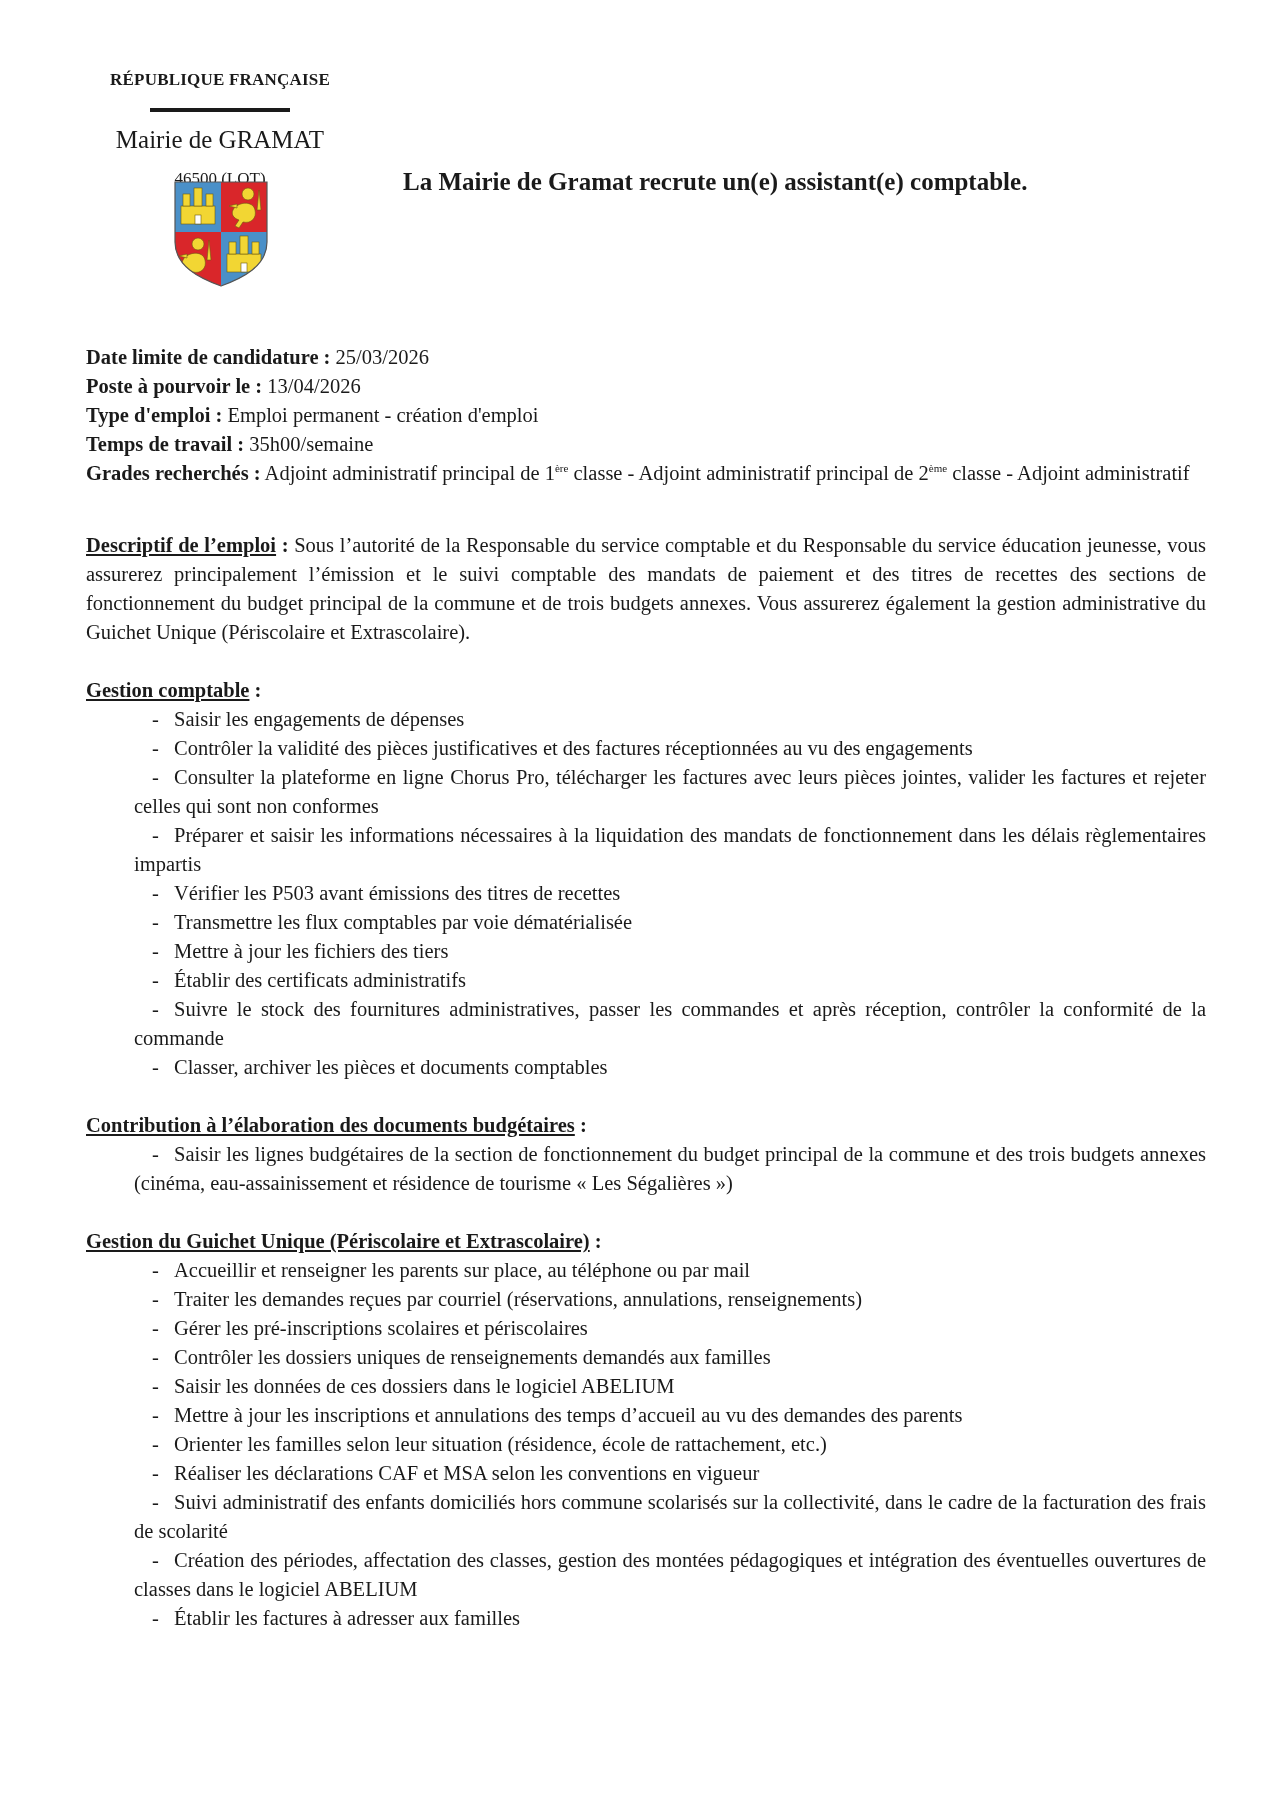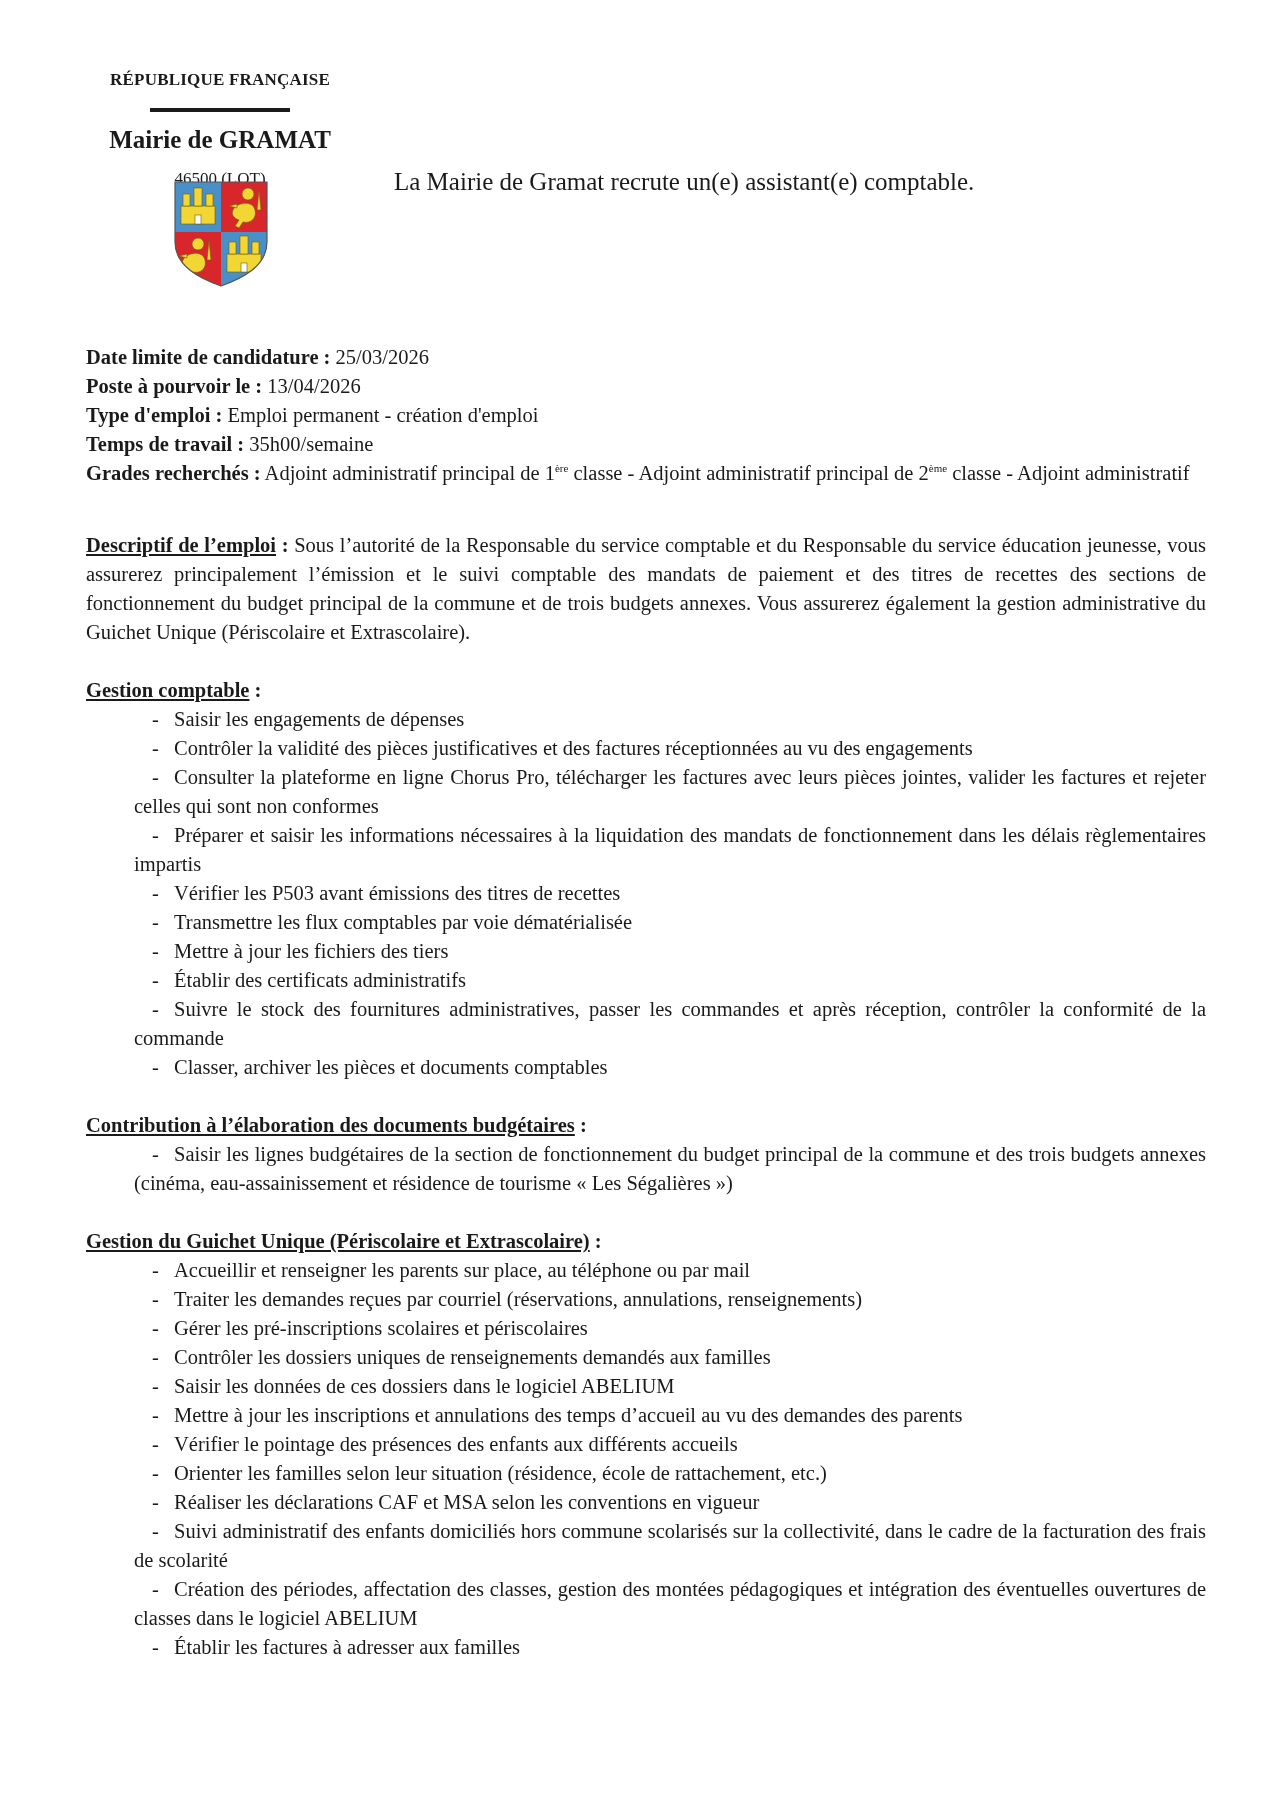--- a/index.html
+++ b/index.html
@@ -1,24 +1,24 @@
 <!DOCTYPE html>
 <html><head>
 <meta charset="utf-8">
 <style>
   html, body { margin: 0; padding: 0; background: #ffffff; }
   body { width: 1280px; height: 1810px; position: relative; overflow: hidden;
          font-family: "Liberation Serif", "DejaVu Serif", serif; color: #1a1a1a; }
   .header-left { position: absolute; left: 60px; top: 58px; width: 320px; text-align: center; }
   .republique { font-weight: bold; font-size: 17px; letter-spacing: 0.2px; margin-top: 12px; }
   .rule { width: 140px; height: 4px; background: #1a1a1a; margin: 18px auto 14px auto; }
-  .mairie { font-weight: bold; font-size: 25px; line-height: 28px; }
+  .mairie { font-weight: normal; font-size: 25px; line-height: 28px; }
   .postcode { font-weight: normal; font-size: 17px; line-height: 22px; margin-top: 14px; }
   .shield { position: absolute; left: 113px; top: 122px; width: 96px; height: 108px; }
-  .doc-title { position: absolute; left: 394px; top: 168px; font-weight: normal; font-size: 25px; white-space: nowrap; }
+  .doc-title { position: absolute; left: 403px; top: 168px; font-weight: bold; font-size: 25px; white-space: nowrap; }
   .body { position: absolute; left: 86px; top: 343px; width: 1120px; font-size: 20.5px; line-height: 29px; }
   .info-line b { font-weight: bold; }
   .info-line { white-space: nowrap; }
   .wrap { white-space: normal; }
   sup { font-size: 11px; line-height: 0; vertical-align: 8px; }
   .para { margin-top: 43px; text-align: justify; }
   .heading { font-weight: bold; text-decoration: underline; }
   .section { margin-top: 29px; }
   .item { text-align: justify; margin-left: 48px; }
   .dash { display: inline-block; width: 22px; padding-left: 18px; }
@@ -115,21 +115,20 @@
         <div class="item"><span class="dash">-</span><span>Saisir les lignes budgétaires de la section de fonctionnement du budget principal de la commune et des trois budgets annexes (cinéma, eau-assainissement et résidence de tourisme « Les Ségalières »)</span></div>
       </div>
       <div class="section">
         <div><span class="heading">Gestion du Guichet Unique (Périscolaire et Extrascolaire)</span><b> :</b></div>
         <div class="item"><span class="dash">-</span><span>Accueillir et renseigner les parents sur place, au téléphone ou par mail</span></div>
         <div class="item"><span class="dash">-</span><span>Traiter les demandes reçues par courriel (réservations, annulations, renseignements)</span></div>
         <div class="item"><span class="dash">-</span><span>Gérer les pré-inscriptions scolaires et périscolaires</span></div>
         <div class="item"><span class="dash">-</span><span>Contrôler les dossiers uniques de renseignements demandés aux familles</span></div>
         <div class="item"><span class="dash">-</span><span>Saisir les données de ces dossiers dans le logiciel ABELIUM</span></div>
         <div class="item"><span class="dash">-</span><span>Mettre à jour les inscriptions et annulations des temps d’accueil au vu des demandes des parents</span></div>
-        <div class="item"><span class="dash">-</span><span>Vérifier le pointage des présences des enfants aux différents accueils</span></div>
         <div class="item"><span class="dash">-</span><span>Orienter les familles selon leur situation (résidence, école de rattachement, etc.)</span></div>
         <div class="item"><span class="dash">-</span><span>Réaliser les déclarations CAF et MSA selon les conventions en vigueur</span></div>
         <div class="item"><span class="dash">-</span><span>Suivi administratif des enfants domiciliés hors commune scolarisés sur la collectivité, dans le cadre de la facturation des frais de scolarité</span></div>
         <div class="item"><span class="dash">-</span><span>Création des périodes, affectation des classes, gestion des montées pédagogiques et intégration des éventuelles ouvertures de classes dans le logiciel ABELIUM</span></div>
         <div class="item"><span class="dash">-</span><span>Établir les factures à adresser aux familles</span></div>
       </div>
     </div>
 </div>
 
 </body></html>

